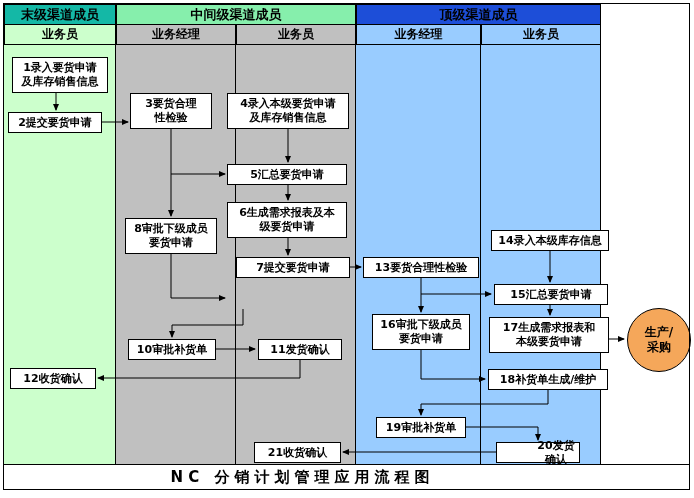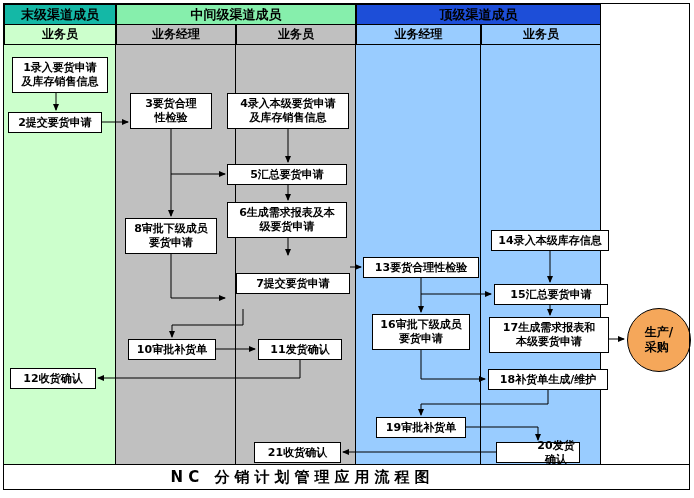--- a/index.html
+++ b/index.html
@@ -9,21 +9,21 @@
   .lane-bg{position:absolute;top:4px;height:460px;}
   .hcell{position:absolute;border:1px solid #000;box-sizing:border-box;display:flex;align-items:center;justify-content:center;font-weight:bold;}
   .h1{top:4px;height:21px;font-size:13px;}
   .h2{top:24px;height:21px;font-size:12px;}
   .vline{position:absolute;top:44px;height:420px;width:1px;background:#000;}
   .hline{position:absolute;left:3px;top:464px;width:687px;height:1px;background:#000;}
   .node{position:absolute;background:#fff;border:1px solid #000;box-sizing:border-box;
         display:flex;align-items:center;justify-content:center;text-align:center;
         font-size:11px;font-weight:bold;line-height:1.25;white-space:pre-line;padding:1px 2px;}
   .terminal{position:absolute;left:627px;top:308px;width:62px;height:62px;border-radius:50%;
-        border:1px solid #000;display:flex;align-items:center;justify-content:center;
+        border:1px solid #000;display:flex;align-items:center;justify-content:center;text-align:center;
         font-size:12px;font-weight:bold;line-height:1.25;white-space:pre-line;}
   .title{position:absolute;left:4px;top:465px;width:597px;height:24px;display:flex;align-items:center;
         justify-content:center;font-size:15px;font-weight:bold;letter-spacing:5px;}
   svg.wires{position:absolute;left:0;top:0;pointer-events:none;}
   svg.wires polyline{fill:none;stroke:#000;stroke-width:1;}
 </style>
 </head>
 <body>
 
 <div class="stage">
@@ -81,21 +81,21 @@
   <div class="node" style="left:12px;top:57px;width:96px;height:36px;">1录入要货申请
 及库存销售信息</div>
   <div class="node" style="left:8px;top:112px;width:94px;height:21px;">2提交要货申请</div>
   <div class="node" style="left:130px;top:93px;width:82px;height:36px;">3要货合理
 性检验</div>
   <div class="node" style="left:227px;top:93px;width:122px;height:36px;">4录入本级要货申请
 及库存销售信息</div>
   <div class="node" style="left:227px;top:164px;width:120px;height:21px;">5汇总要货申请</div>
   <div class="node" style="left:227px;top:202px;width:120px;height:36px;">6生成需求报表及本
 级要货申请</div>
-  <div class="node" style="left:236px;top:257px;width:114px;height:21px;margin-top:16px;">7提交要货申请</div>
+  <div class="node" style="left:236px;top:257px;width:114px;height:21px;">7提交要货申请</div>
   <div class="node" style="left:125px;top:218px;width:92px;height:36px;">8审批下级成员
 要货申请</div>
   <div class="node" style="left:128px;top:339px;width:88px;height:21px;">10审批补货单</div>
   <div class="node" style="left:258px;top:339px;width:84px;height:21px;">11发货确认</div>
   <div class="node" style="left:10px;top:368px;width:86px;height:21px;">12收货确认</div>
   <div class="node" style="left:363px;top:257px;width:116px;height:21px;">13要货合理性检验</div>
   <div class="node" style="left:491px;top:230px;width:118px;height:21px;">14录入本级库存信息</div>
   <div class="node" style="left:494px;top:284px;width:114px;height:21px;">15汇总要货申请</div>
   <div class="node" style="left:372px;top:314px;width:98px;height:36px;">16审批下级成员
 要货申请</div>

